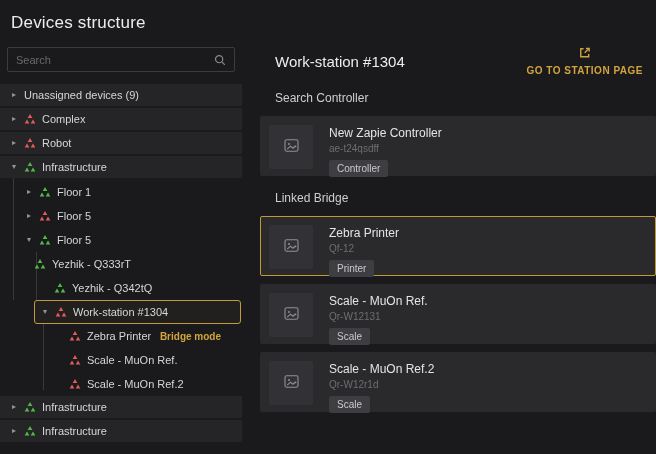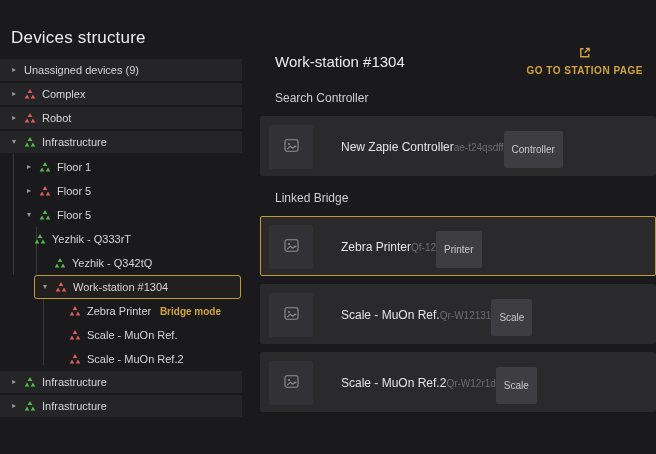--- a/index.html
+++ b/index.html
@@ -4,21 +4,21 @@
 <style>
   * { margin:0; padding:0; box-sizing:border-box; }
   html,body { width:656px; height:454px; }
   body {
     background:#1a1a1d;
     font-family:"Liberation Sans", sans-serif;
     color:#ddd; overflow:hidden; position:relative;
   }
 
   
-  .sidebar { position:absolute; left:0; top:15px; width:242px; }
+  .sidebar { position:absolute; left:0; top:0; width:242px; }
   .page-title { font-size:17px; font-weight:500; color:#ececec; padding:13px 12px 11px 11px; letter-spacing:.2px; }
   .search-box { margin:3px 7px 12px 7px; height:25px; border:1px solid #3c3c40; border-radius:2px; display:flex; align-items:center; background:transparent; }
   .search-box input { flex:1; min-width:0; background:transparent; border:none; outline:none; color:#cfcfcf; font-size:11px; padding:0 8px; font-family:inherit; }
   .search-box input::placeholder { color:#69696e; }
   .search-icon { margin-right:8px; color:#8a8a8e; display:flex; }
 
   .tree { position:relative; }
   .tree-row { display:flex; align-items:center; height:22px; font-size:11px; color:#d6d6d6; cursor:pointer; position:relative; z-index:1; }
   .tree-row.top { background:#252528; margin-bottom:2px; }
   .tree-row.nested { height:24px; }
@@ -36,31 +36,40 @@
   
   .main { position:absolute; left:260px; top:0; width:396px; }
   .main-header { display:flex; align-items:center; justify-content:space-between; margin:46px 13px 0 15px; }
   .detail-title { font-size:15px; color:#ececec; font-weight:400; }
   .goto-link { display:flex; align-items:center; gap:6px; color:#d2a43d; font-size:10px; font-weight:700; letter-spacing:.5px; cursor:pointer; white-space:nowrap;flex-direction:column; }
   .section { margin-top:15px; }
   .section-label { font-size:12px; color:#cfcfcf; margin:0 0 11px 15px; }
   .card { display:flex; background:#2a2a2d; border:1px solid transparent; border-radius:2px; height:60px; padding:8px; margin-bottom:8px; cursor:pointer; }
   .card.selected { border-color:#c2993a; }
   .thumb { width:44px; height:44px; background:#323236; border-radius:2px; display:flex; align-items:center; justify-content:center; flex:none; }
-  .card-body { margin-left:28px; display:flex; flex-direction:row;align-items:center; }
+  .card-body { margin-left:16px; display:flex; flex-direction:column; }
   .card-title { font-size:12px; color:#e4e4e4; margin-top:1px; }
   .card-id { font-size:10px; color:#6d6d72; margin-top:3px; }
-  .badge { margin-top:6px; align-self:flex-start; background:#3e3e42; color:#c9c9cd; font-size:10px; padding:13px 8px; border-radius:2px; }
+  .badge { margin-top:6px; align-self:flex-start; background:#3e3e42; color:#c9c9cd; font-size:10px; padding:3px 8px; border-radius:2px; }
 </style>
 </head>
 <body>
 
 <div class="sidebar">
   <div class="page-title">Devices structure</div>
 
+  <div class="search-box">
+    <input type="text" placeholder="Search" style="">
+    <span class="search-icon">
+      <svg width="12" height="12" viewBox="0 0 14 14" fill="none" stroke="currentColor" stroke-width="1.4">
+        <circle cx="6" cy="6" r="4.2"></circle>
+        <path d="M9.2 9.2 L12.6 12.6"></path>
+      </svg>
+    </span>
+  </div>
 
   <div class="tree" id="tree">
     <div class="guide" style="left:13px; top:94px;  height:122px;"></div>
     <div class="guide" style="left:36px; top:168px; height:48px;"></div>
     <div class="guide" style="left:43px; top:240px; height:66px;"></div>
   <div class="tree-row top" style="padding-left: 12px;">
     <span class="chevron">▸</span>
 
     <span class="tree-label">Unassigned devices (9)</span>
 

